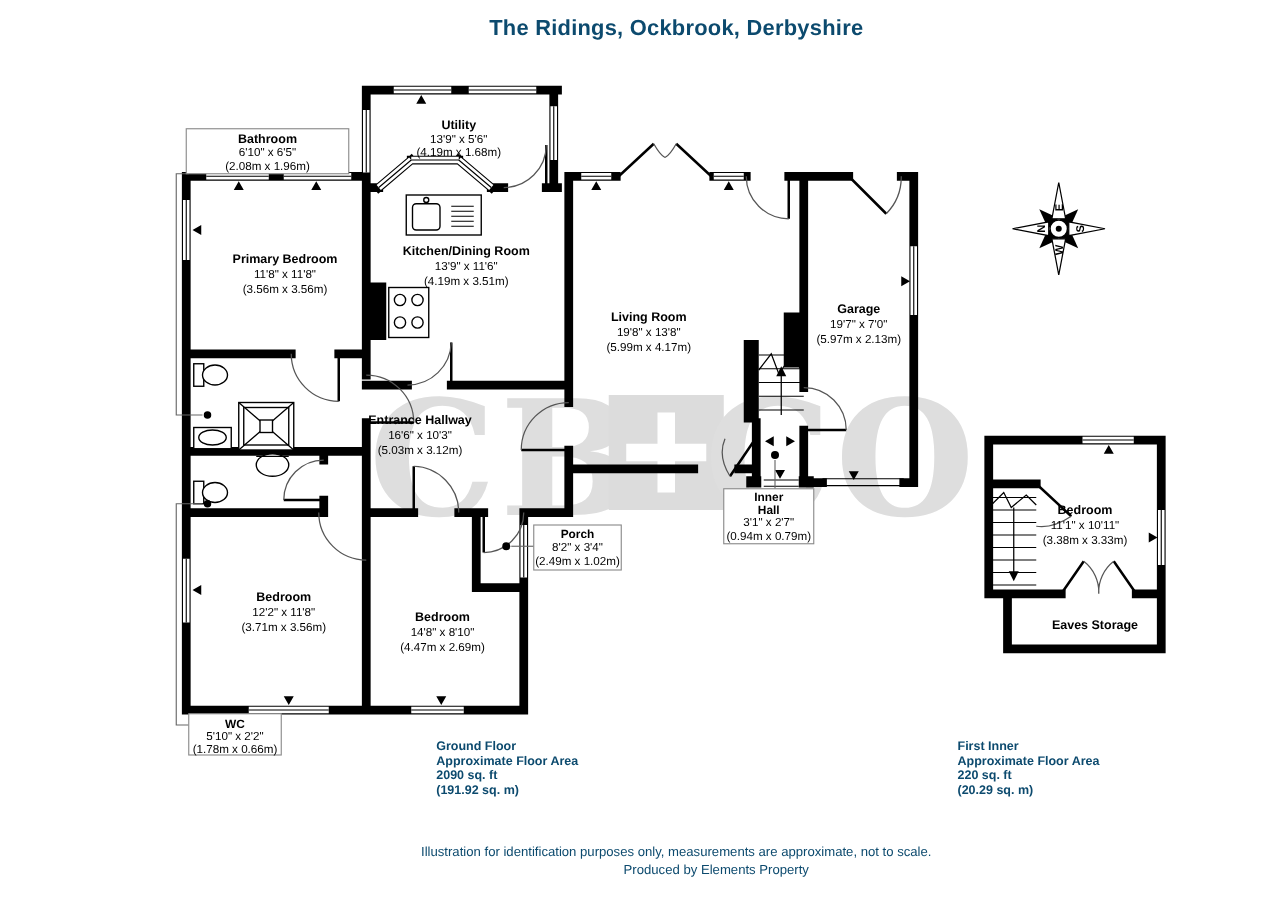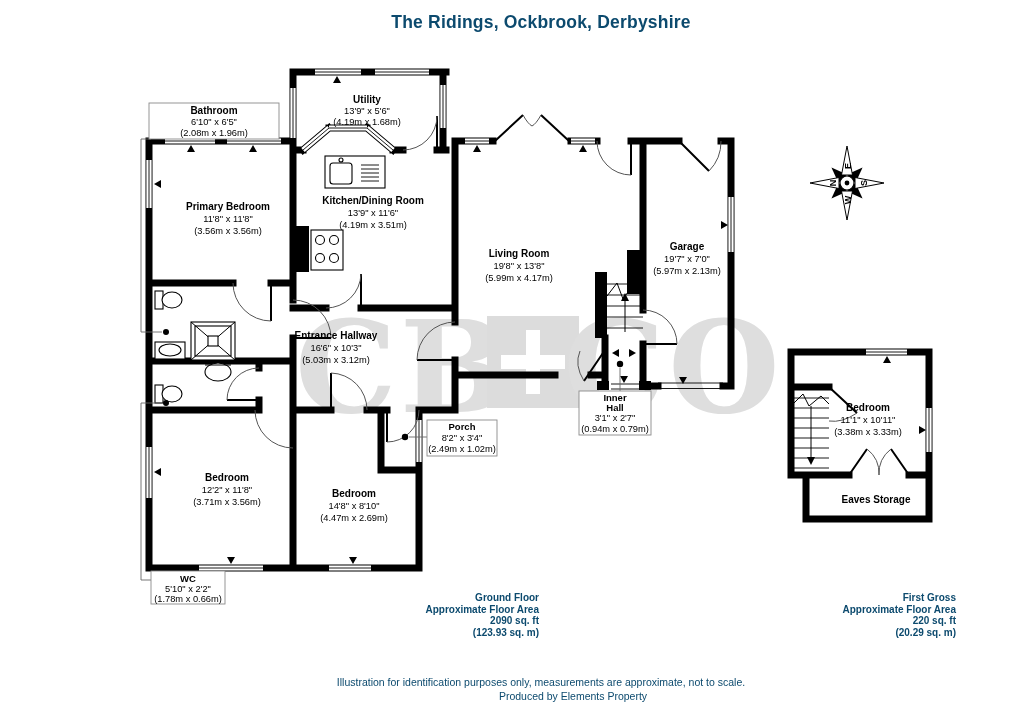--- a/index.html
+++ b/index.html
@@ -17,21 +17,21 @@
   .fix{stroke:#000;stroke-width:1.1;fill:#fff;}
   .lbox{fill:#fff;stroke:#8a8a8a;stroke-width:.9;}
   .leader{stroke:#666;stroke-width:.9;fill:none;}
   .dot{fill:#000;}
   .tick{fill:#000;}
   text.rname{font:bold 10px "Liberation Sans",sans-serif;}
   text.rname9{font:bold 9.5px "Liberation Sans",sans-serif;}
   text.rdim{font:9.3px "Liberation Sans",sans-serif;}
   text.wmk{font:bold 128px "DejaVu Serif",serif;fill:#dedede;letter-spacing:3px;}
   text.cmp{font:bold 9px "Liberation Sans",sans-serif;fill:#000;}
-  .areaBlock{position:absolute;width:190px;text-align:right;font-size:10px;
+  .areaBlock{position:absolute;width:190px;text-align:left;font-size:10px;
              font-weight:bold;line-height:11.5px;}
   .footer1{position:absolute;top:656px;left:0;width:1020px;text-align:center;
            font-size:15px;font-weight:bold;}
   .footer2{position:absolute;top:676px;left:0;width:1020px;text-align:center;font-size:10.5px;}
   .footer3{position:absolute;top:690px;left:0;width:1020px;text-align:center;font-size:10.5px;padding-left:32px;}
 </style>
 </head>
 <body>
 
 <div class="page">
@@ -250,24 +250,24 @@
       <text class="cmp" x="17" y="3.5" text-anchor="middle">E</text>
       <text class="cmp" x="0" y="20" text-anchor="middle">S</text>
       <text class="cmp" x="-17" y="3.5" text-anchor="middle">W</text>
     </g>
   </svg>
 
   <div class="areaBlock" style="left:318px;top:592px;">
     <div>Ground Floor</div>
     <div>Approximate Floor Area</div>
     <div>2090 sq. ft</div>
-    <div>(123.93 sq. m)</div>
+    <div>(191.92 sq. m)</div>
   </div>
   <div class="areaBlock" style="left:735px;top:592px;">
-    <div>First Gross</div>
+    <div>First Inner</div>
     <div>Approximate Floor Area</div>
     <div>220 sq. ft</div>
     <div>(20.29 sq. m)</div>
   </div>
 
   <div class="footer2">Illustration for identification purposes only, measurements are approximate, not to scale.</div>
   <div class="footer3">Produced by Elements Property</div>
 
 </div>
 

